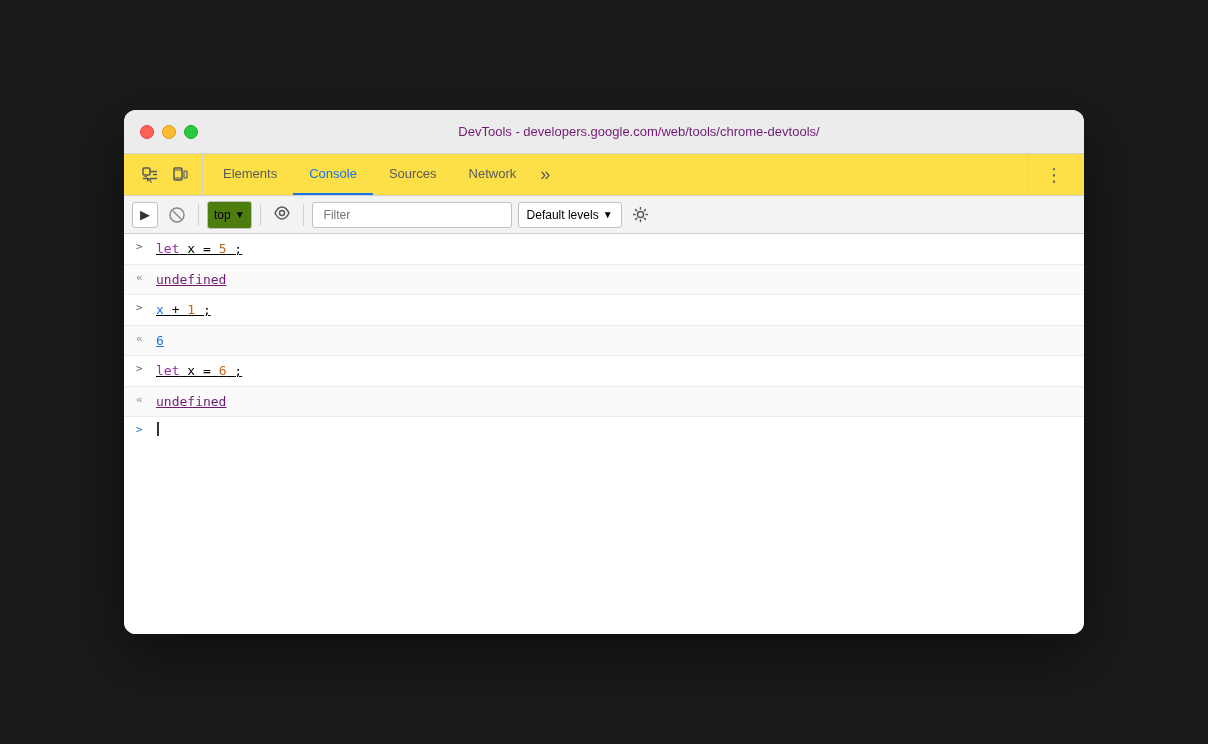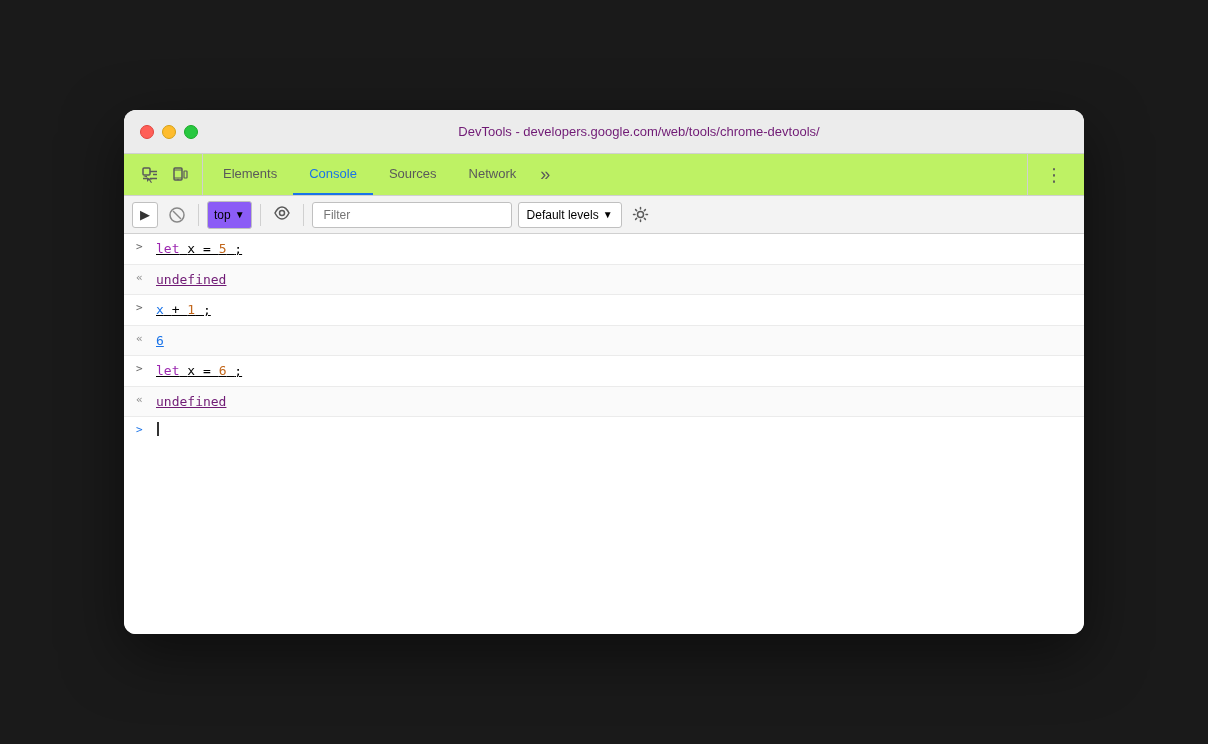--- a/index.html
+++ b/index.html
@@ -52,21 +52,21 @@
     .window-title {
       flex: 1;
       text-align: center;
       font-size: 13px;
       color: #701a75;
       font-weight: 500;
     }
 
     
     .devtools-toolbar {
-      background: #bef264;
+      background: #fde047;
       height: 42px;
       display: flex;
       align-items: center;
       border-bottom: 1px solid #d0d0d0;
       padding: 0 4px;
     }
 
     .toolbar-icons {
       display: flex;
       align-items: center;
@@ -175,21 +175,21 @@
       border: none;
       background: transparent;
     }
 
     .context-select {
       display: flex;
       align-items: center;
       gap: 4px;
       border: 1px solid #c0c0c0;
       border-radius: 3px;
-      background: #8b5cf6;
+      background: #4d7c0f;
       padding: 2px 6px;
       font-size: 12px;
       cursor: pointer;
       height: 28px;
     }
 
     .divider-v {
       width: 1px;
       height: 22px;
       background: #d0d0d0;

